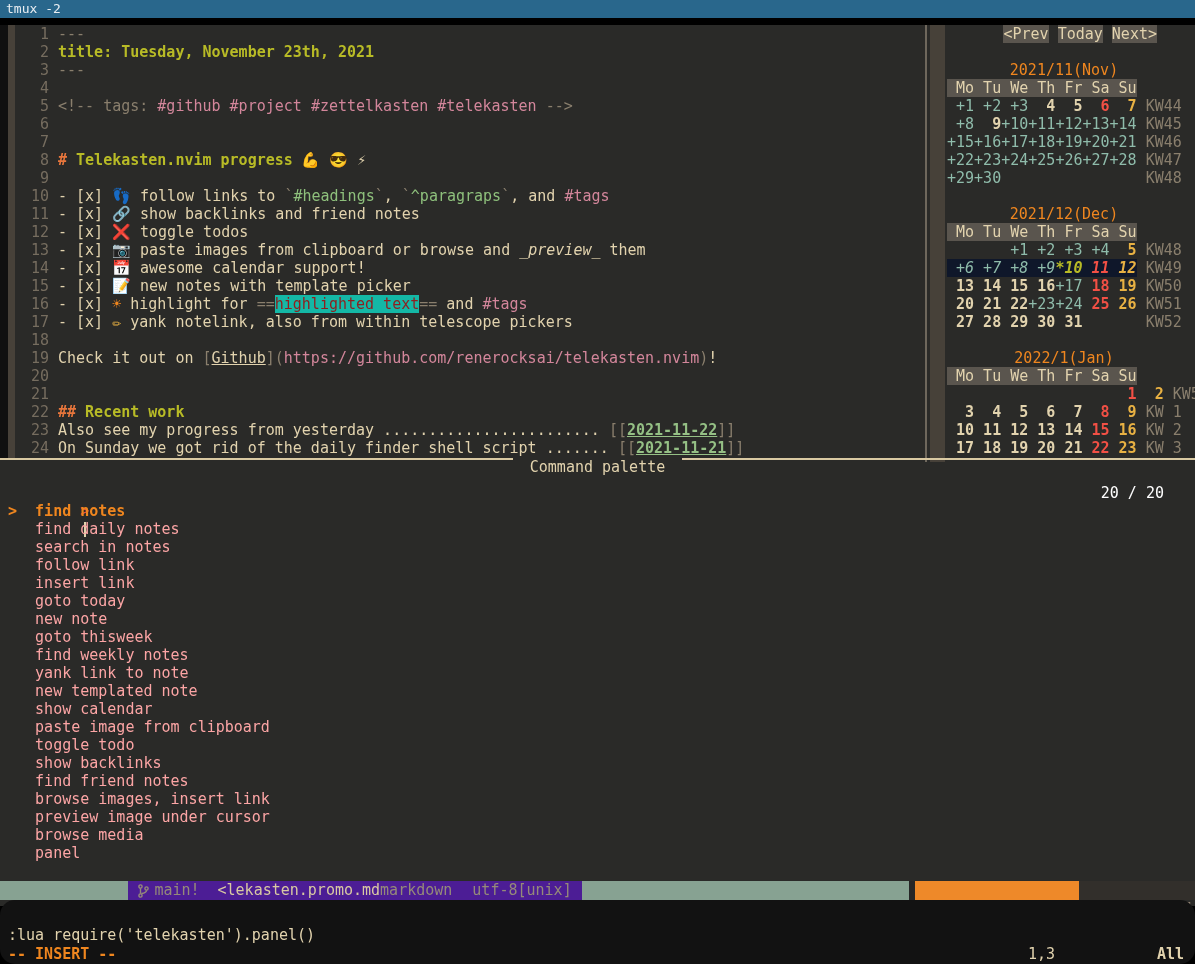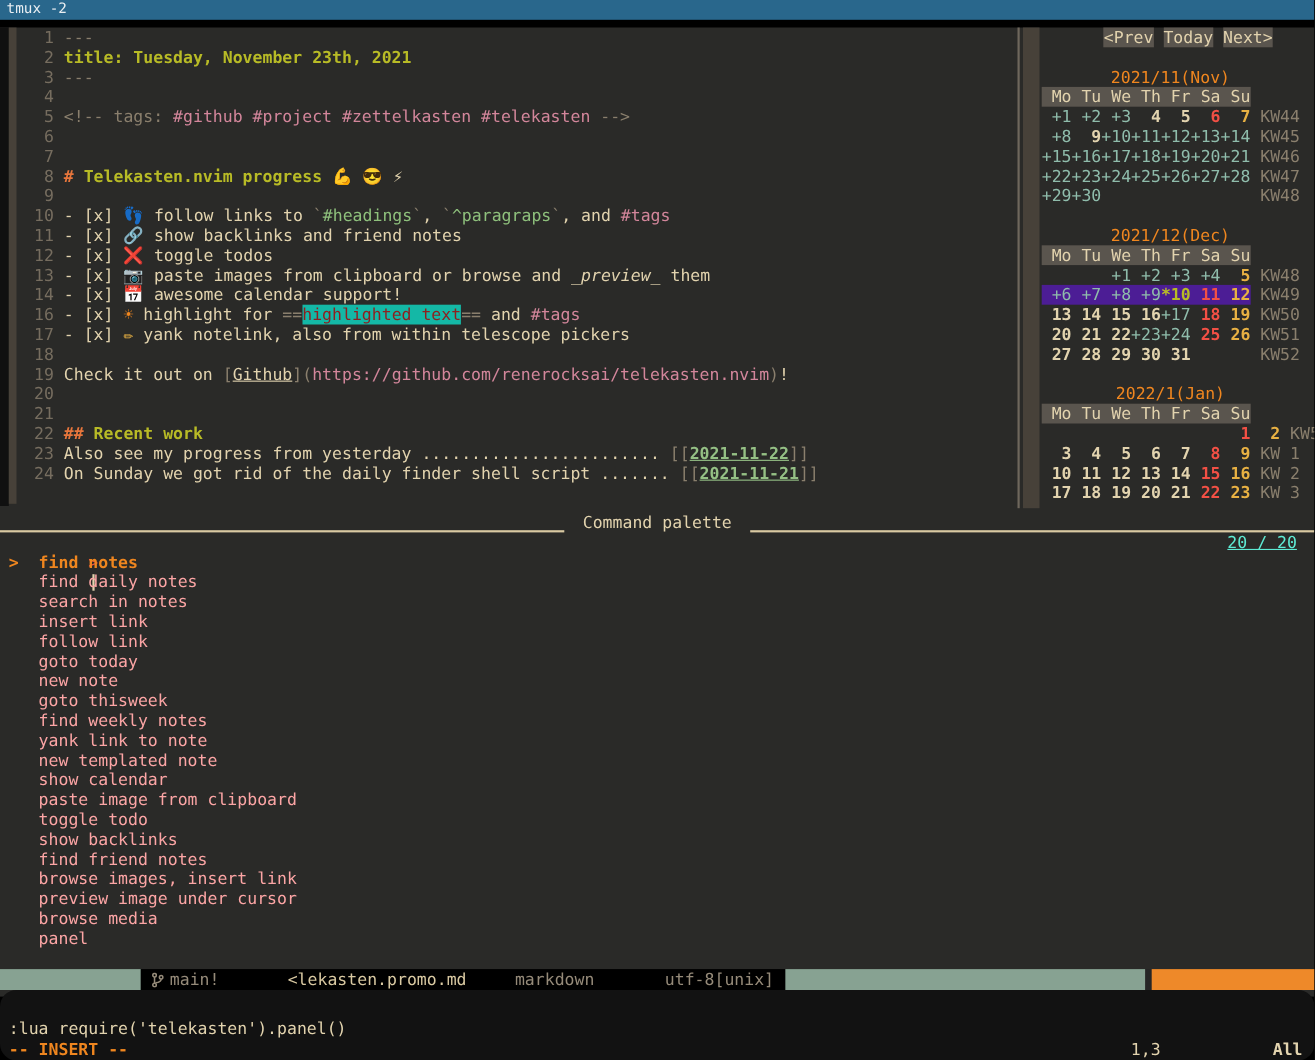--- a/index.html
+++ b/index.html
@@ -37,38 +37,38 @@
   
   .buffer{position:absolute;left:15px;top:0;width:905px;height:434px;}
   .brow{height:18px;white-space:pre;}
   .brow .ln{display:inline-block;width:34px;text-align:right;margin-right:9px;color:#766d5f;}
   
   .calendar{position:absolute;left:947px;top:0;width:234px;height:437px;}
   .crow{height:18px;white-space:pre;}
   .cnav{text-align:right;padding-right:24px;box-sizing:border-box;}
   .ctitle{text-align:center;color:#ef861f;}
   .cells{display:inline-block;}
-  .sel .cells{background:#4c1d95;}
+  .sel .cells{background:#0f172a;font-style:italic;}
   
   .palette{position:absolute;left:0;top:433px;width:1195px;}
-  .pborder{height:26px;display:flex;align-items:flex-end;color:#e2d3ae;}
+  .pborder{height:26px;display:flex;align-items:flex-start;color:#e2d3ae;}
   .pborder .hline{flex:1;height:2px;background:#d9c9a2;}
   .pborder .ptitle{padding:0 8px;white-space:pre;}
   .prow{height:18px;white-space:pre;position:relative;padding-left:8px;}
   .pprompt .caret{color:#f25045;}
   .pcursor{display:inline-block;width:2px;height:15px;background:#e2d3ae;vertical-align:middle;margin-left:4px;}
-  .pcount{position:absolute;right:16px;top:0;color:#5eead4;text-decoration:underline;}
+  .pcount{position:absolute;right:31px;top:0;color:#ffffff;}
   .psel{color:#ef861f;font-weight:bold;}
   .pitem{color:#fca5a5;}
   
   .statusline{position:absolute;left:0;top:881px;width:1195px;height:19px;display:flex;
     background:#262626;font-size:15px;line-height:19px;white-space:pre;}
   .seg{padding:0 10px;}
   .seg-mode{background:#87a292;color:#262626;font-weight:bold;}
-  .seg-mid{background:#000000;color:#958a79;flex:1;display:flex;gap:44px;}
+  .seg-mid{background:#4c1d95;color:#958a79;flex:1;display:flex;}
   .seg-mid .fname{color:#d9c9a2;margin-left:18px;text-align:right;}
   .seg-mid .ftype{}
   .seg-mid .fenc{margin-left:20px;}
   .branchwrap{display:flex;align-items:center;}
   .seg-words{background:#87a292;color:#262626;}
   .seg-trail{background:#ee8929;color:#262626;margin-left:6px;}
   .seg-calwin{width:250px;background:#322f2b;color:#928374;padding-left:16px;}
   
   .cmdarea{position:absolute;left:0;top:900px;width:1195px;height:64px;background:#121212;border-radius:15px;}
   .cmdline{position:absolute;left:8px;top:26px;color:#e2d3ae;white-space:pre;}
@@ -98,20 +98,21 @@
         <div class="brow"><span class="ln">5</span><span class="tk dim">&lt;!-- tags: </span><span class="tk pink">#github</span><span class="tk fg"> </span><span class="tk pink">#project</span><span class="tk fg"> </span><span class="tk pink">#zettelkasten</span><span class="tk fg"> </span><span class="tk pink">#telekasten</span><span class="tk dim"> --&gt;</span></div>
         <div class="brow"><span class="ln">6</span></div>
         <div class="brow"><span class="ln">7</span></div>
         <div class="brow"><span class="ln">8</span><span class="tk mdmark b"># </span><span class="tk green b">Telekasten.nvim progress </span><span class="tk fg">💪 😎 ⚡</span></div>
         <div class="brow"><span class="ln">9</span></div>
         <div class="brow"><span class="ln">10</span><span class="tk fg">- [x] </span><span class="tk fg">👣</span><span class="tk fg"> follow links to </span><span class="tk dim">`</span><span class="tk code">#headings</span><span class="tk dim">`</span><span class="tk fg">, </span><span class="tk dim">`</span><span class="tk code">^paragraps</span><span class="tk dim">`</span><span class="tk fg">, and </span><span class="tk pink">#tags</span></div>
         <div class="brow"><span class="ln">11</span><span class="tk fg">- [x] </span><span class="tk fg">🔗</span><span class="tk fg"> show backlinks and friend notes</span></div>
         <div class="brow"><span class="ln">12</span><span class="tk fg">- [x] </span><span class="tk rb">❌</span><span class="tk fg"> toggle todos</span></div>
         <div class="brow"><span class="ln">13</span><span class="tk fg">- [x] </span><span class="tk fg">📷</span><span class="tk fg"> paste images from clipboard or browse and </span><span class="tk fg it">_preview_</span><span class="tk fg"> them</span></div>
         <div class="brow"><span class="ln">14</span><span class="tk fg">- [x] </span><span class="tk fg">📅</span><span class="tk fg"> awesome calendar support!</span></div>
+        <div class="brow"><span class="ln">15</span><span class="tk fg">- [x] </span><span class="tk fg">📝</span><span class="tk fg"> new notes with template picker</span></div>
         <div class="brow"><span class="ln">16</span><span class="tk fg">- [x] </span><span class="tk orange">☀</span><span class="tk fg"> highlight for </span><span class="tk dim">==</span><span class="tk hl">highlighted text</span><span class="tk dim">==</span><span class="tk fg"> and </span><span class="tk pink">#tags</span></div>
         <div class="brow"><span class="ln">17</span><span class="tk fg">- [x] </span><span class="tk yb">✏</span><span class="tk fg"> yank notelink, also from within telescope pickers</span></div>
         <div class="brow"><span class="ln">18</span></div>
         <div class="brow"><span class="ln">19</span><span class="tk fg">Check it out on </span><span class="tk dim">[</span><span class="tk fg u">Github</span><span class="tk dim">](</span><span class="tk pink">https://github.com/renerocksai/telekasten.nvim</span><span class="tk dim">)</span><span class="tk fg">!</span></div>
         <div class="brow"><span class="ln">20</span></div>
         <div class="brow"><span class="ln">21</span></div>
         <div class="brow"><span class="ln">22</span><span class="tk mdmark b">## </span><span class="tk green b">Recent work</span></div>
         <div class="brow"><span class="ln">23</span><span class="tk fg">Also see my progress from yesterday </span><span class="tk fg">........................</span><span class="tk fg"> </span><span class="tk dim">[[</span><span class="tk wl">2021-11-22</span><span class="tk dim">]]</span></div>
         <div class="brow"><span class="ln">24</span><span class="tk fg">On Sunday we got rid of the daily finder shell script </span><span class="tk fg">.......</span><span class="tk fg"> </span><span class="tk dim">[[</span><span class="tk wl">2021-11-21</span><span class="tk dim">]]</span></div>
       </div>
@@ -151,22 +152,22 @@
       </div>
       <div class="prow pprompt">
         <span class="caret">&gt;</span>
         <span class="pcursor"></span>
         <span class="pcount">20 / 20</span>
       </div>
       <div>
           <div class="prow"><span class="tk psel">&gt;  </span><span class="tk psel">find notes</span></div>
           <div class="prow"><span class="tk pitem">   find daily notes</span></div>
           <div class="prow"><span class="tk pitem">   search in notes</span></div>
+          <div class="prow"><span class="tk pitem">   follow link</span></div>
           <div class="prow"><span class="tk pitem">   insert link</span></div>
-          <div class="prow"><span class="tk pitem">   follow link</span></div>
           <div class="prow"><span class="tk pitem">   goto today</span></div>
           <div class="prow"><span class="tk pitem">   new note</span></div>
           <div class="prow"><span class="tk pitem">   goto thisweek</span></div>
           <div class="prow"><span class="tk pitem">   find weekly notes</span></div>
           <div class="prow"><span class="tk pitem">   yank link to note</span></div>
           <div class="prow"><span class="tk pitem">   new templated note</span></div>
           <div class="prow"><span class="tk pitem">   show calendar</span></div>
           <div class="prow"><span class="tk pitem">   paste image from clipboard</span></div>
           <div class="prow"><span class="tk pitem">   toggle todo</span></div>
           <div class="prow"><span class="tk pitem">   show backlinks</span></div>

